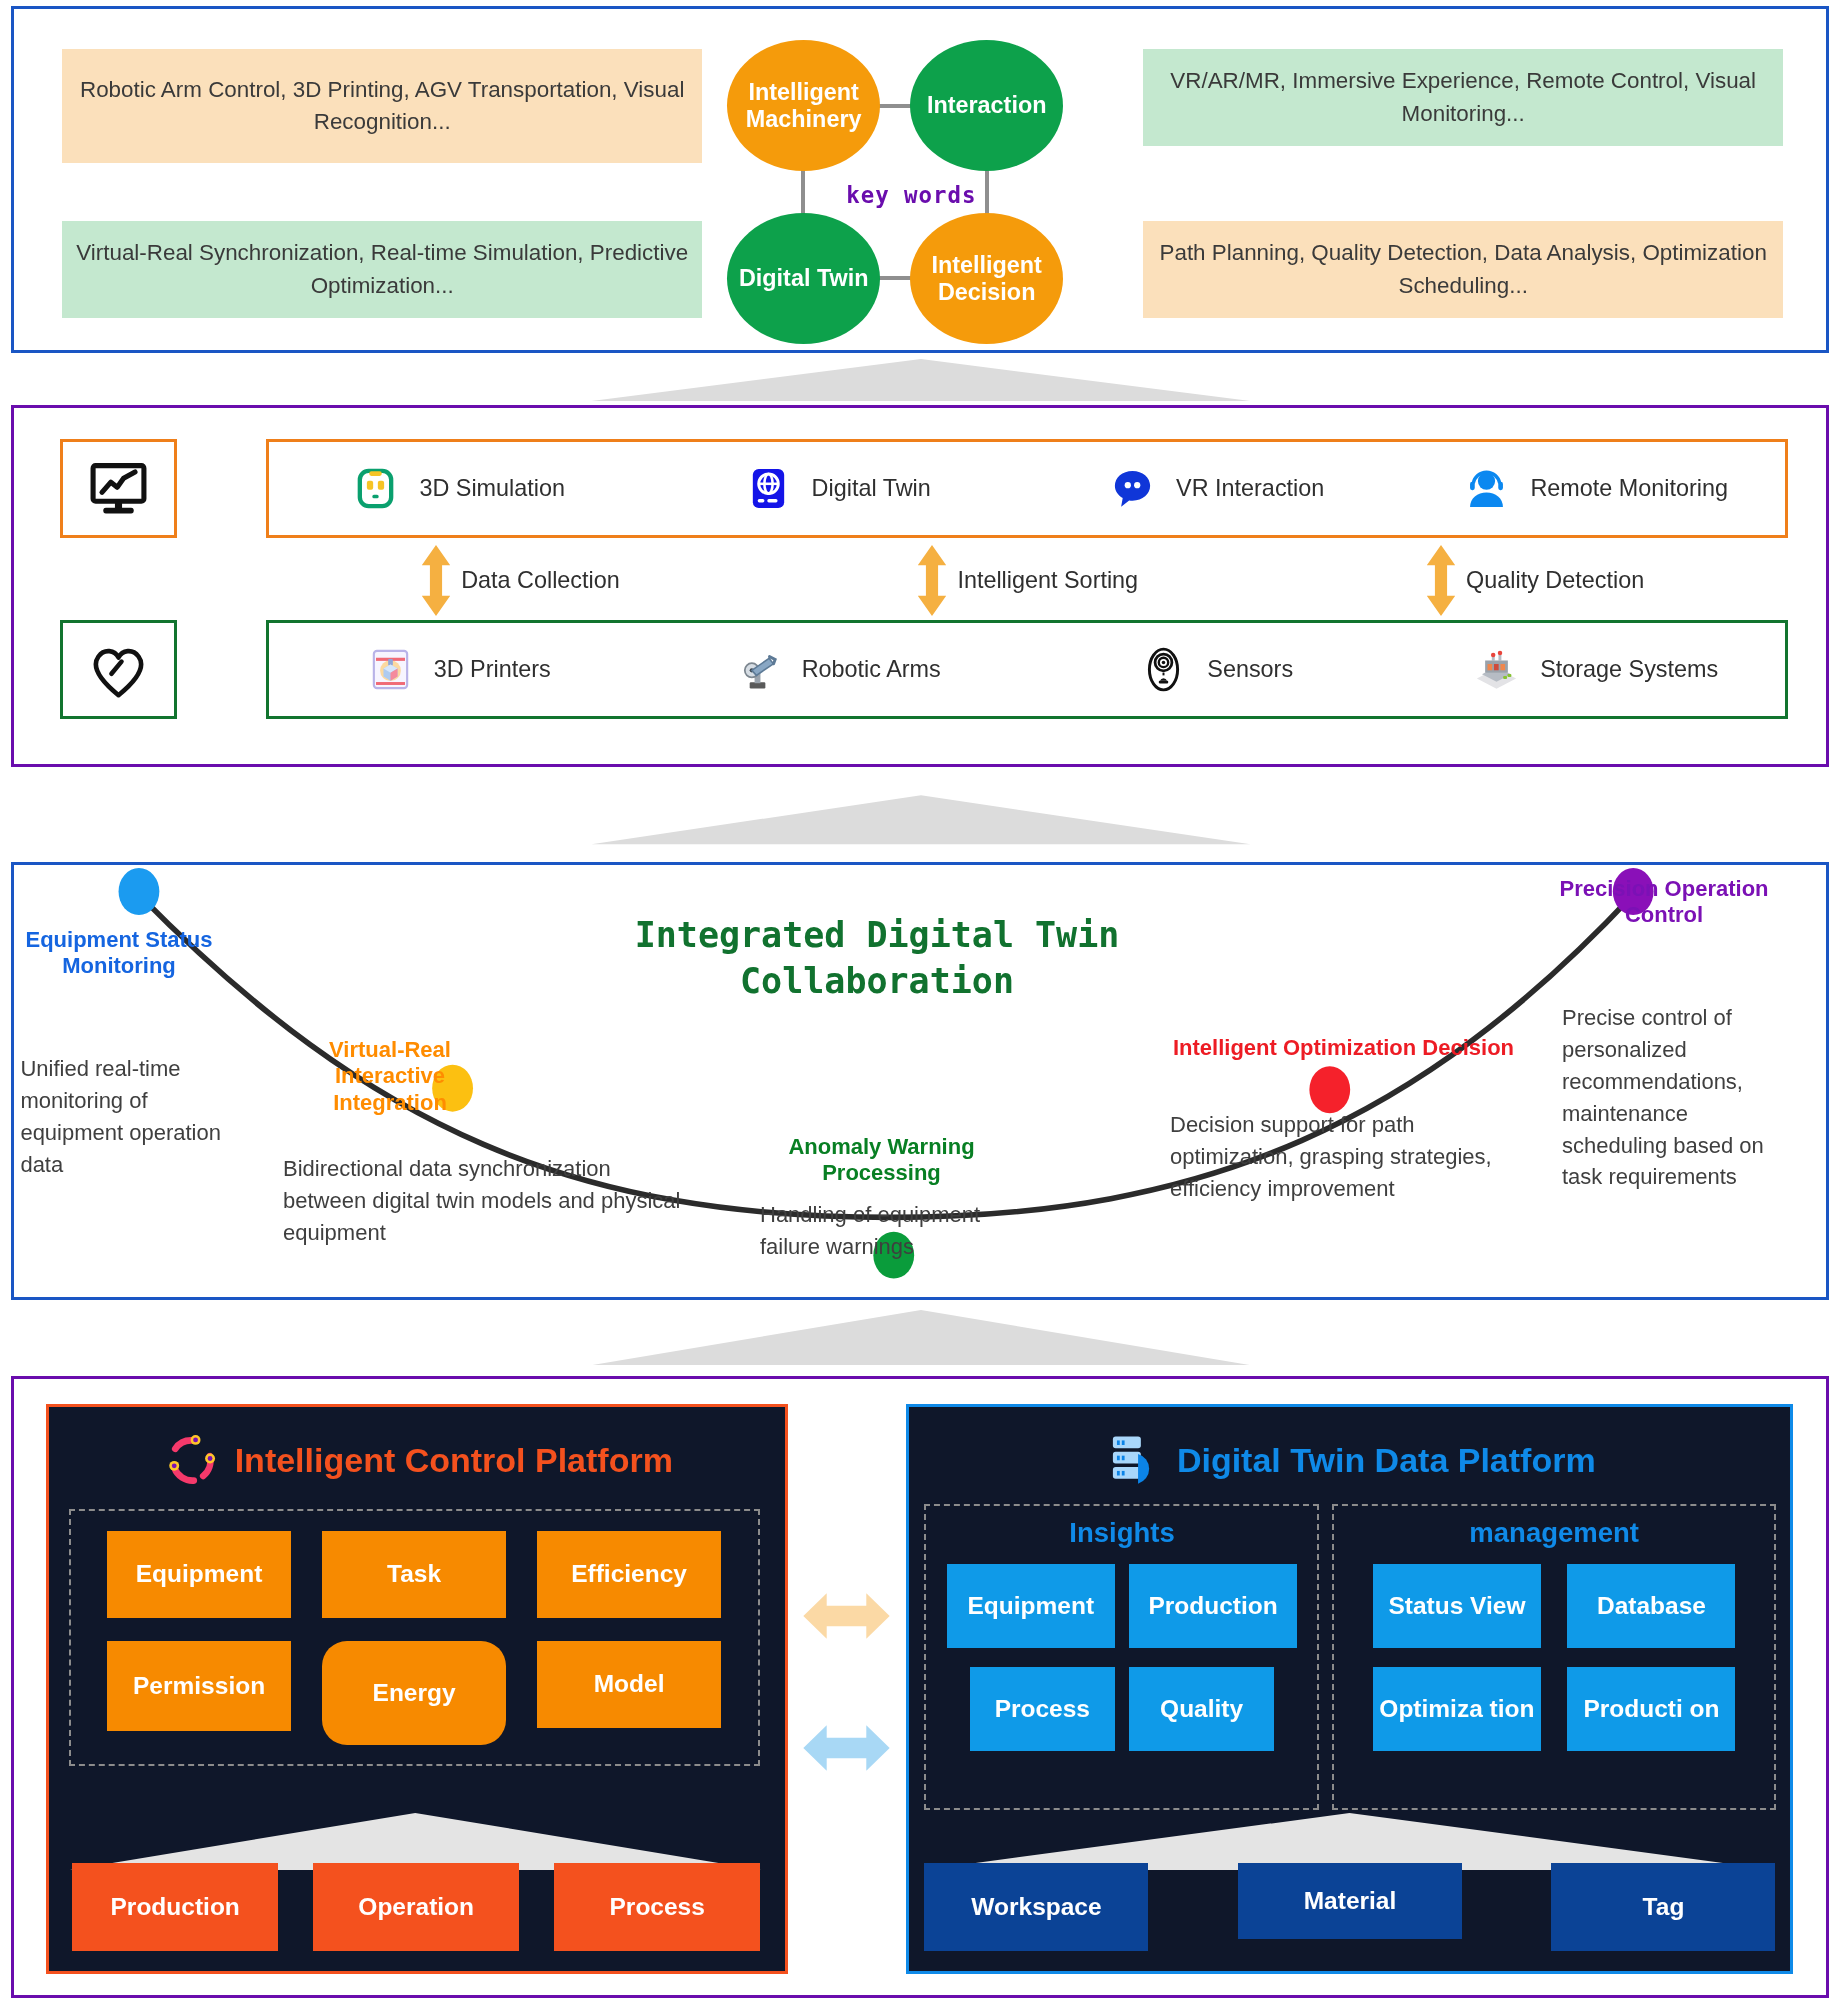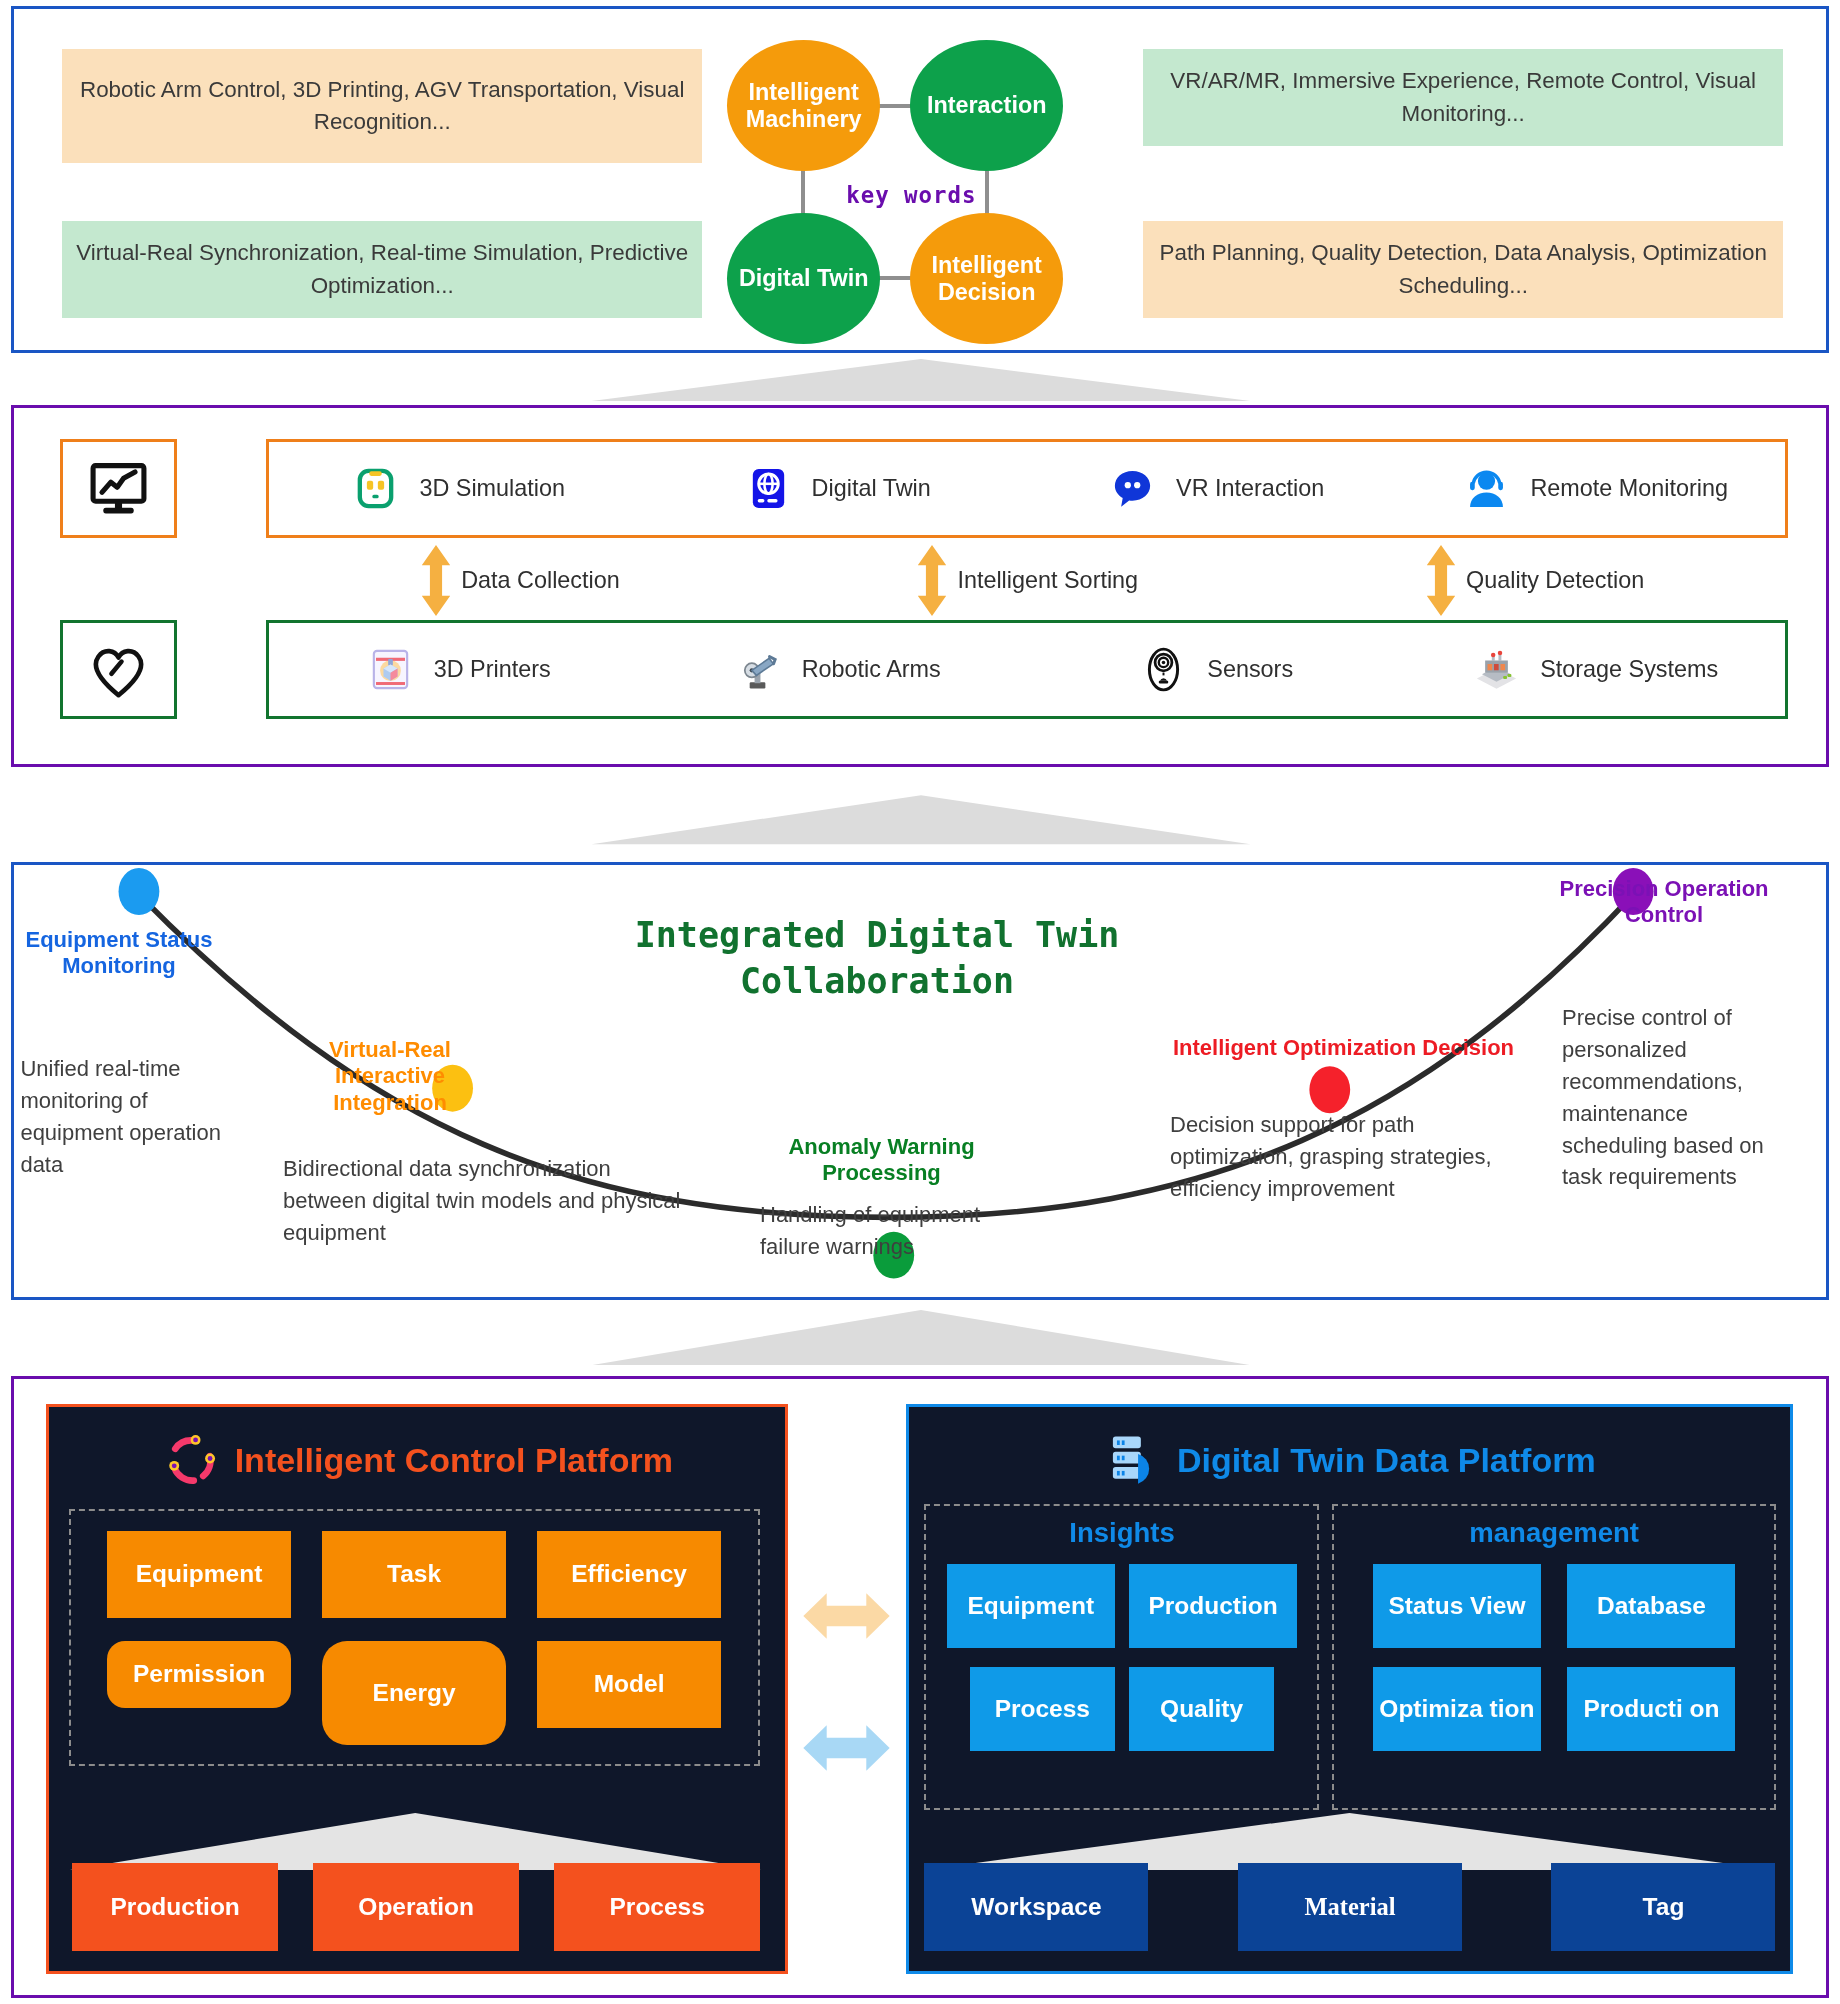--- a/index.html
+++ b/index.html
@@ -409,21 +409,21 @@
           <circle cx="5.2" cy="14.1" r="0.95" fill="#7b11b5"></circle>
       </svg>
       <div class="plat-title">Intelligent Control Platform</div>
     </div>
 
     <div class="dash-group" id="dash-left">
       <div class="tile-grid" style="padding:20.4px 14.3px; gap:23px 31px;">
         <div class="tile tile-orange" style="width:184px;height:87px;">Equipment</div>
         <div class="tile tile-orange" style="width:184px;height:87px;">Task</div>
         <div class="tile tile-orange" style="width:184px;height:87px;">Efficiency</div>
-        <div class="tile tile-orange" style="width:184px;height:67px;border-radius:18px;">Permission</div>
+        <div class="tile tile-orange" style="width:184px;height:90px;">Permission</div>
         <div class="tile tile-orange" style="width:184px;height:104px;border-radius:25px;">Energy</div>
         <div class="tile tile-orange" style="width:184px;height:87px;">Model</div>
       </div>
     </div>
 
     <div class="pyramid" style="left:20.4px; bottom:97px; width:691px; height:61px;">
       <svg width="691" height="61" viewBox="0 0 1355 120" preserveAspectRatio="none">
         <polygon points="677,0 1355,112 0,112" fill="#e4e4e4"></polygon>
       </svg>
     </div>
@@ -484,18 +484,18 @@
     </div>
 
     <div class="pyramid" style="left:15.3px; bottom:97px; width:851px; height:61px;">
       <svg width="851" height="61" viewBox="0 0 1670 120" preserveAspectRatio="none">
         <polygon points="835,0 1670,112 0,112" fill="#e4e4e4"></polygon>
       </svg>
     </div>
 
     <div class="base-row" id="base-right">
       <div class="tile tile-navy" style="width:224px;height:88px;">Workspace</div>
-      <div class="tile tile-navy" style="width:224px;height:88px;font-family:Liberation Serif, serif;">Material</div>
+      <div class="tile tile-navy" style="width:224px;height:76px;">Material</div>
       <div class="tile tile-navy" style="width:224px;height:88px;">Tag</div>
     </div>
   </div>
 </div>
 
 
 </body></html>

